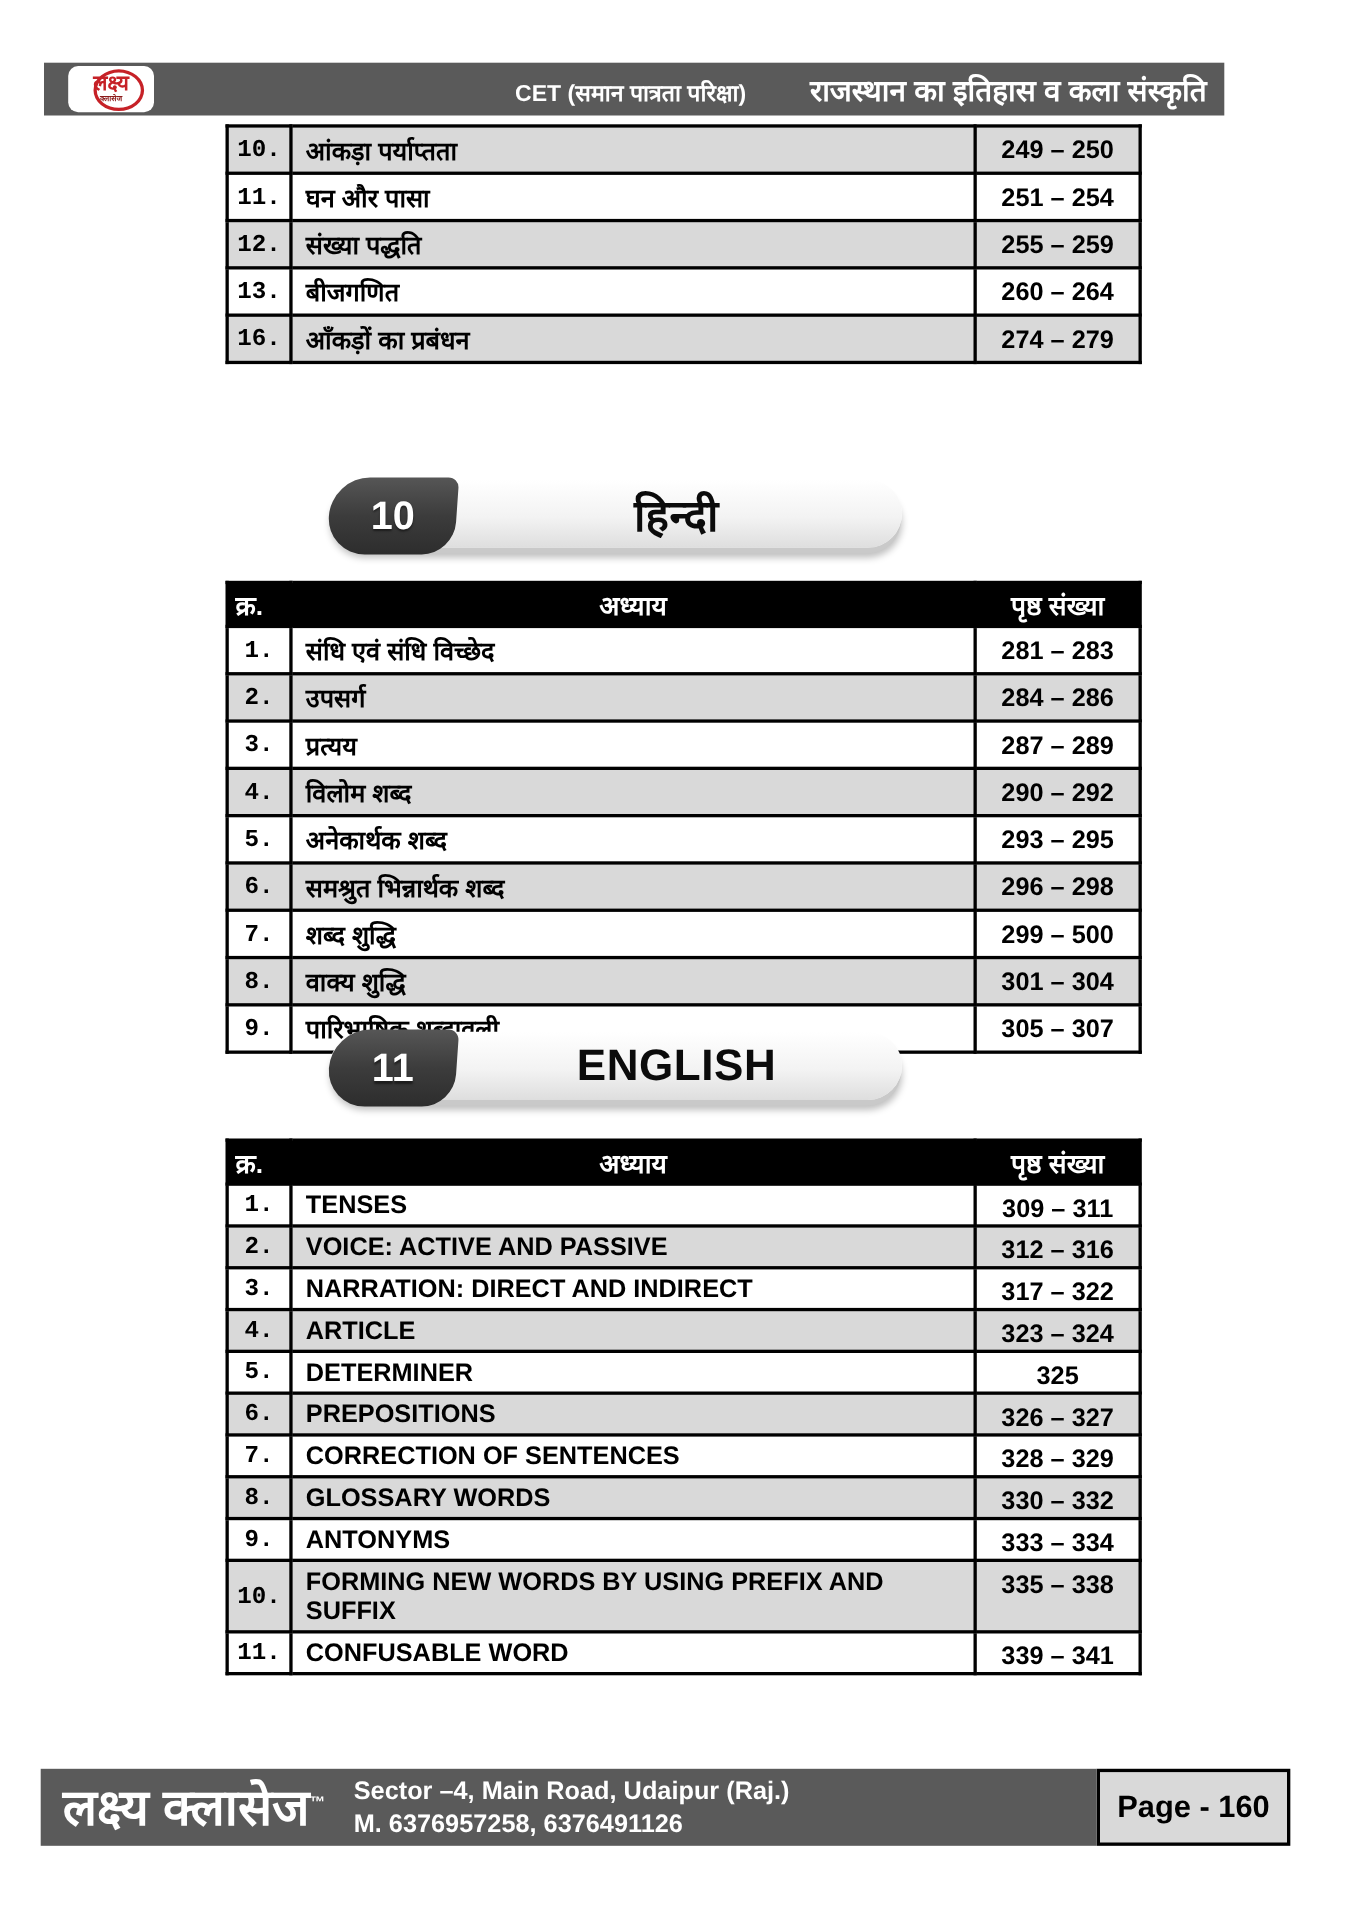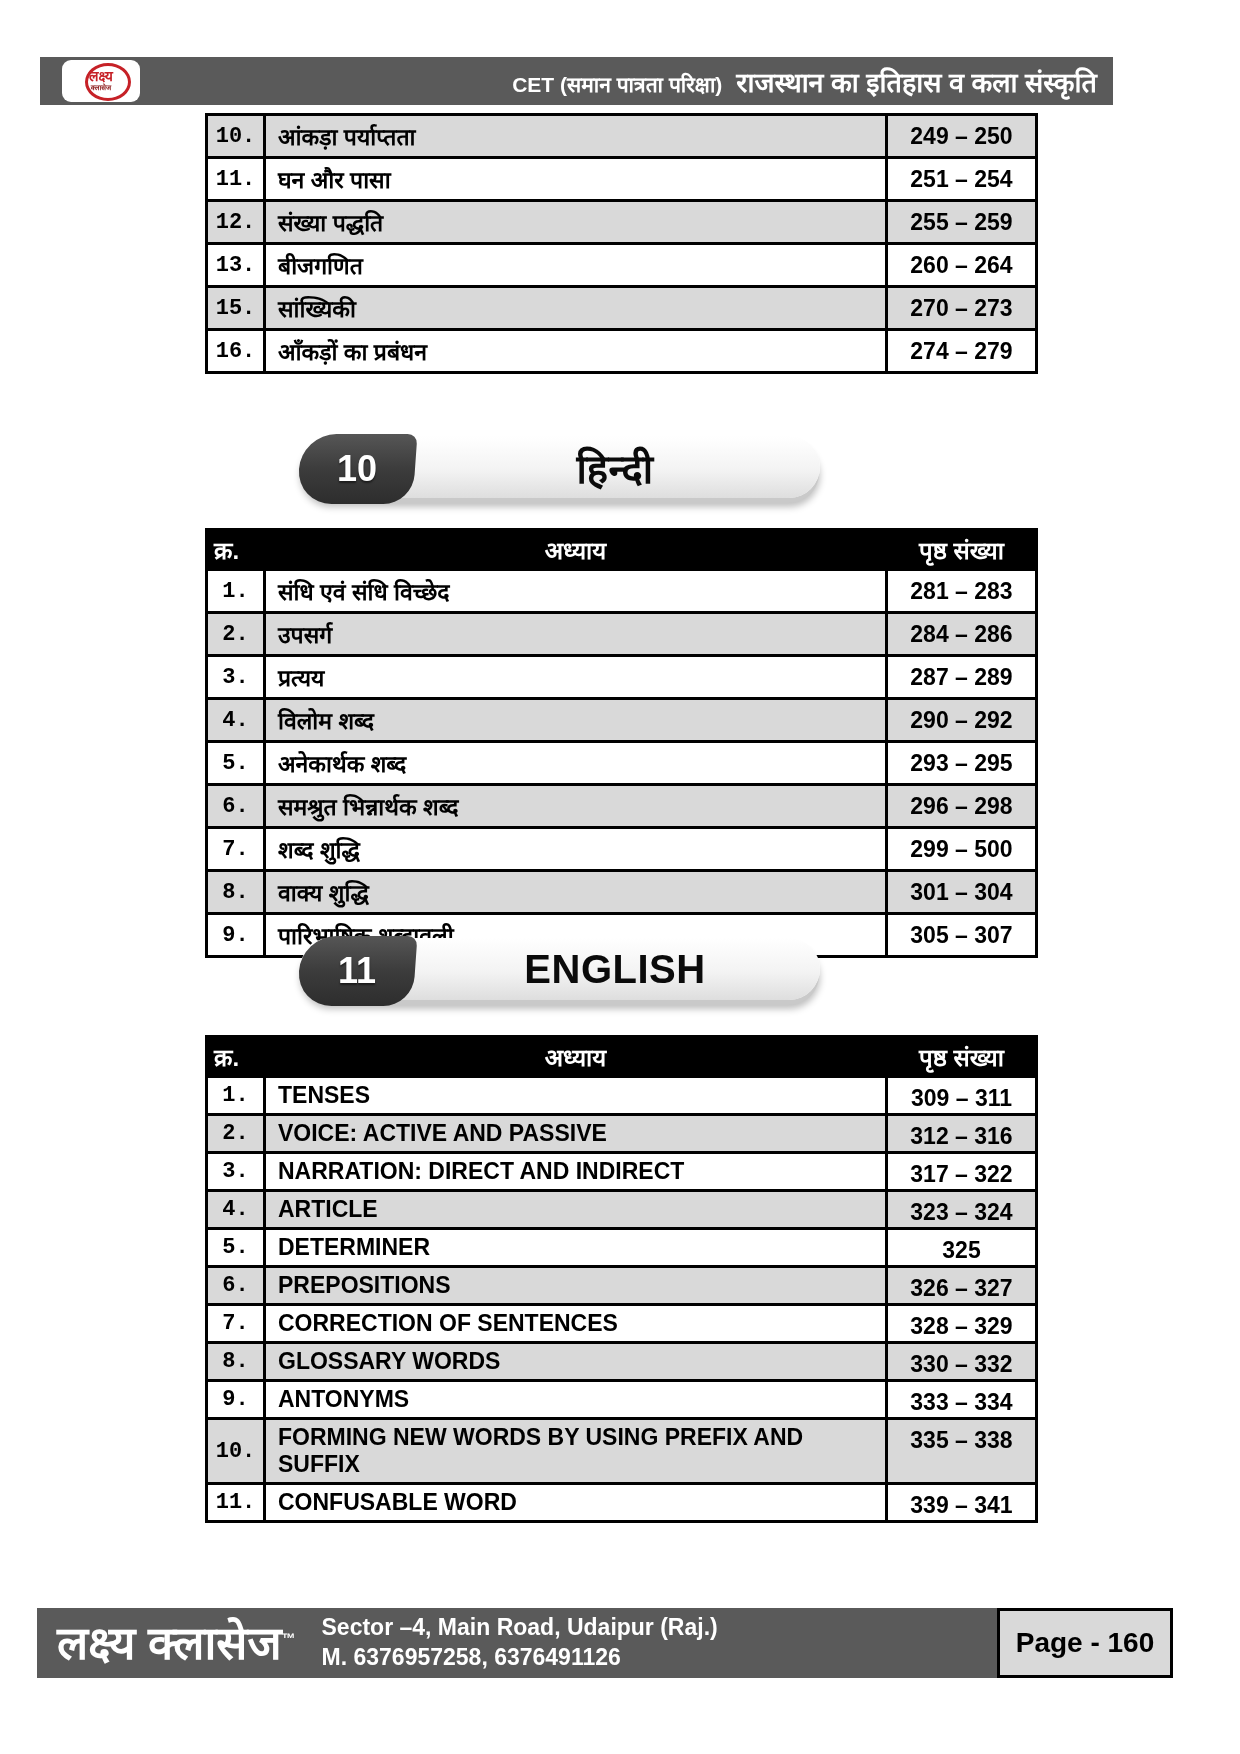--- a/index.html
+++ b/index.html
@@ -15,25 +15,25 @@
   }
   .logo-box {
     width:78px; height:42px; background:#ffffff; border-radius:9px;
     margin-left:22px; display:flex; flex-direction:column; align-items:center;
     justify-content:center; position:relative; flex:0 0 auto;
   }
   .logo-ring {
     position:absolute; width:40px; height:32px; border:3px solid #c62127;
     border-radius:50%; right:9px; top:3px;
   }
-  .logo-text { color:#c62127; font-weight:bold; font-size:14px; line-height:1; position:relative; }
+  .logo-text { color:#c62127; font-weight:bold; font-size:19px; line-height:1; position:relative; }
   .logo-sub  { color:#8b1a1a; font-weight:bold; font-size:7px; line-height:1.4; position:relative; }
   .bar-right { margin-left:auto; display:flex; align-items:baseline; gap:14px; padding-right:16px; }
   .exam-label { color:#ffffff; font-weight:bold; font-size:21px; white-space:nowrap; }
-  .book-title { color:#ffffff; font-weight:bold; font-size:27px; white-space:nowrap; }
+  .book-title { color:#ffffff; font-weight:bold; font-size:27px; white-space:nowrap;margin-left:44px; }
 
   
   table.toc { border-collapse:collapse; table-layout:fixed; width:830px; }
   table.toc td, table.toc th { border:3px solid #000000; box-sizing:border-box; }
   table.toc col.c-sno  { width:58px; }
   table.toc col.c-chap { width:622px; }
   table.toc col.c-pg   { width:150px; }
   table.toc th {
     background:#000000; color:#ffffff; font-size:24px; font-weight:bold;
     height:38px; padding:2px 6px;
@@ -135,25 +135,20 @@
           <td class="pg">255 – 259</td>
         </tr>
 
         <tr>
           <td class="sno">13.</td>
           <td class="chap">बीजगणित</td>
           <td class="pg">260 – 264</td>
         </tr>
 
 
-        <tr>
-          <td class="sno">15.</td>
-          <td class="chap">सांख्यिकी</td>
-          <td class="pg">270 – 273</td>
-        </tr>
 
         <tr>
           <td class="sno">16.</td>
           <td class="chap">आँकड़ों का प्रबंधन</td>
           <td class="pg">274 – 279</td>
         </tr>
       </tbody>
   </table>
 
   <div class="banner banner1">

